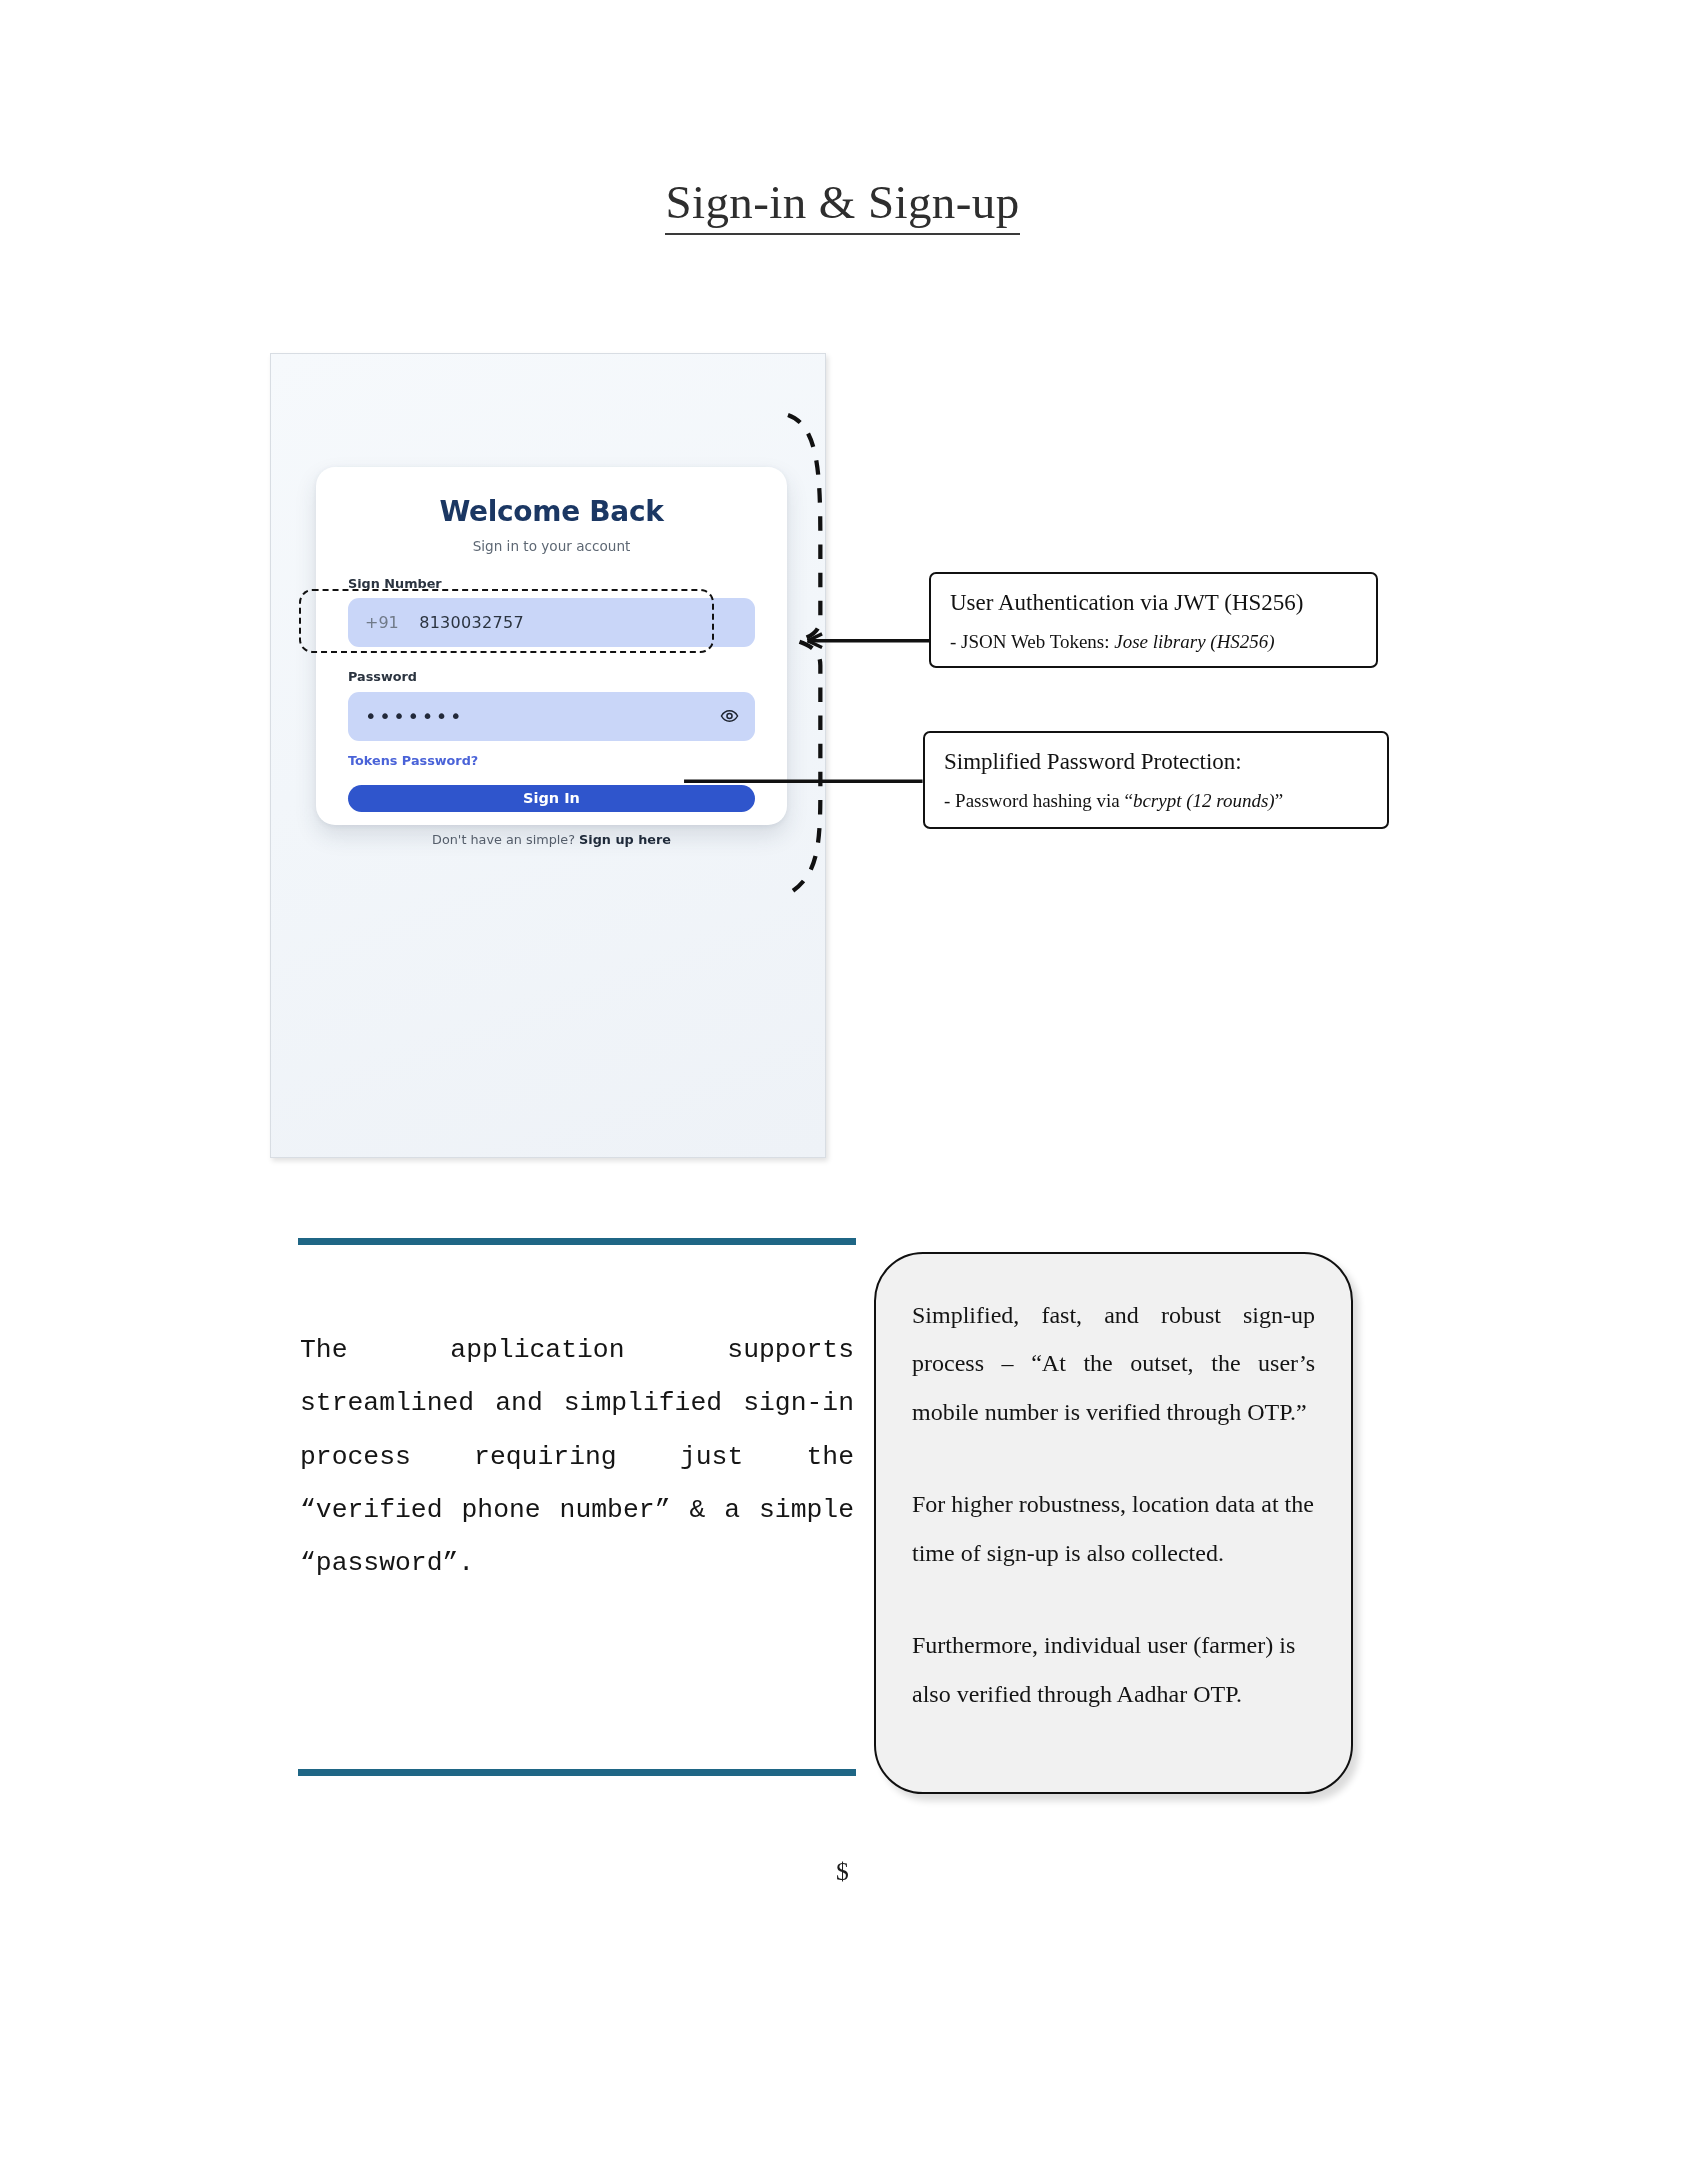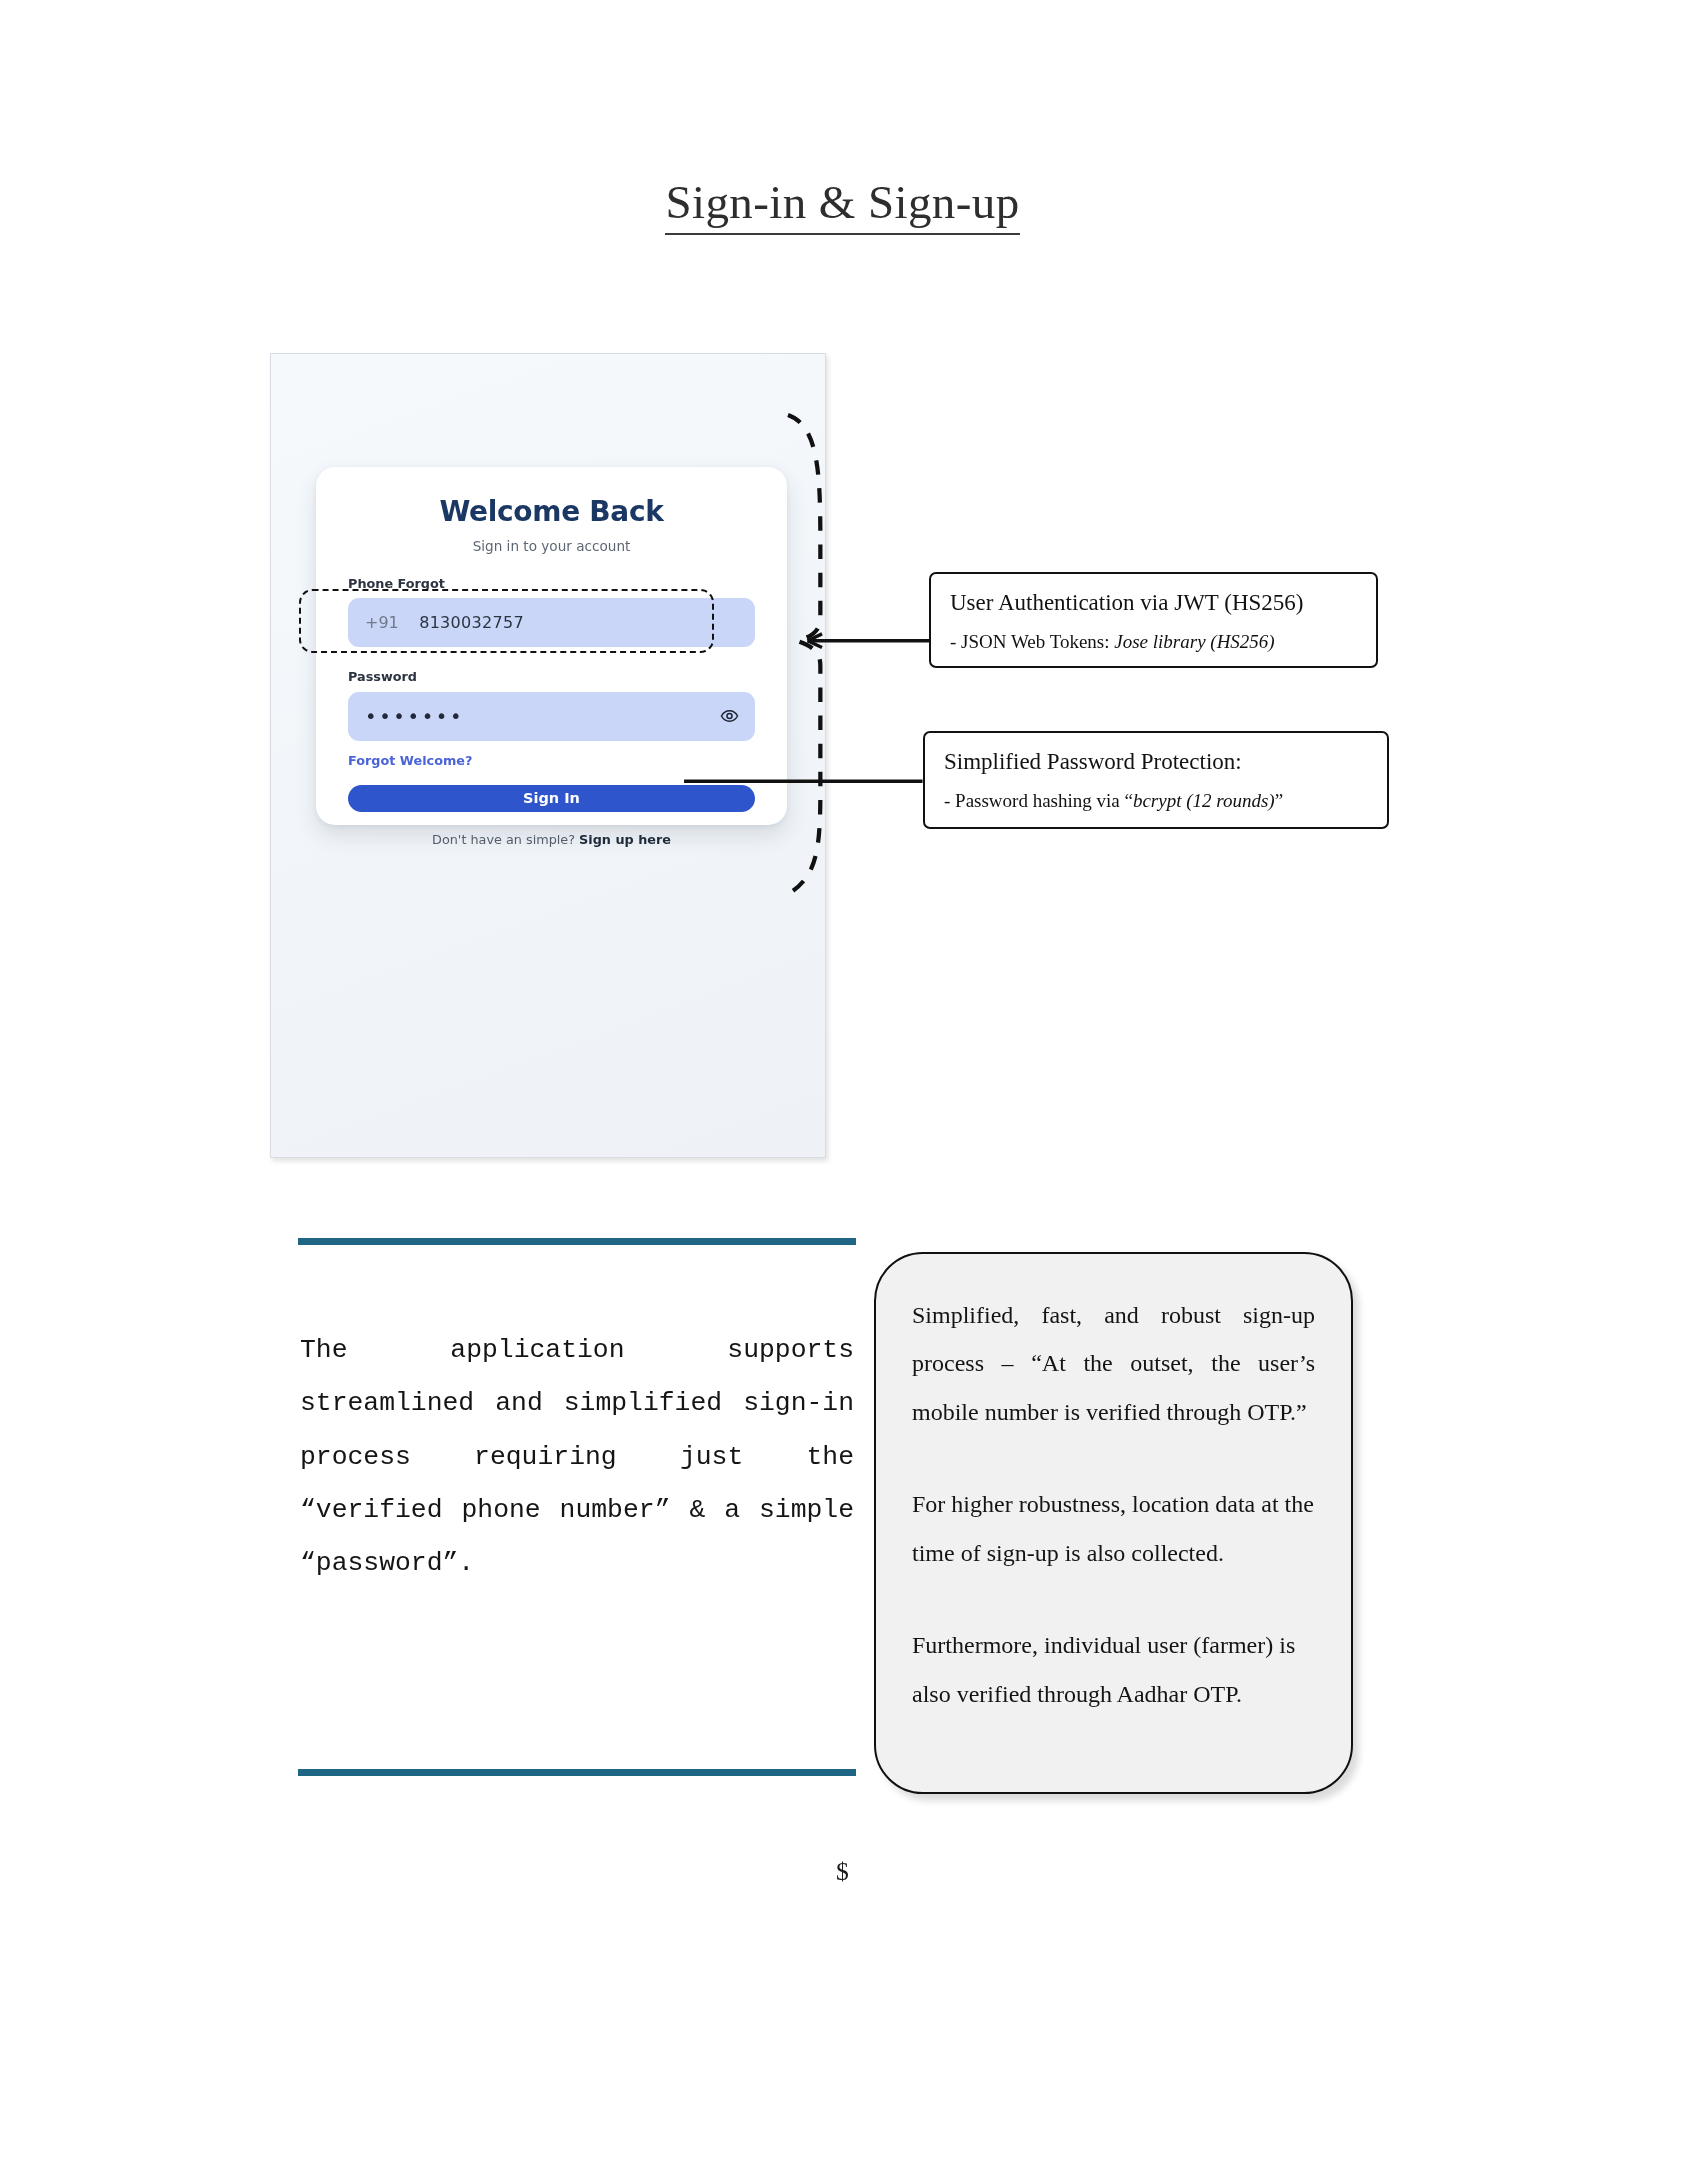--- a/index.html
+++ b/index.html
@@ -280,41 +280,41 @@
 </div>
 
 <div class="mockup-frame">
 
   <div class="login-card">
 
     <div class="welcome-title">Welcome Back</div>
     <div class="welcome-sub">Sign in to your account</div>
 
     <div class="field-group">
-      <div class="field-label">Phone Forgot</div>
+      <div class="field-label">Sign Number</div>
       <div class="input-box" placeholder="Enter phone number">
         <span class="cc">+91</span>
         <span class="phone-val">8130032757</span>
       </div>
     </div>
 
     <div class="field-group">
       <div class="field-label">Password</div>
       <div class="input-box" placeholder="Enter password">
         <span class="pw-dots">•••••••</span>
         <span class="eye-icon">
           <svg viewBox="0 0 24 24" width="19" height="19" fill="none" stroke="#1e2430" stroke-width="1.9">
             <path d="M1.8 12S5.5 5.5 12 5.5 22.2 12 22.2 12 18.5 18.5 12 18.5 1.8 12 1.8 12Z"></path>
             <circle cx="12" cy="12" r="3.2"></circle>
           </svg>
         </span>
       </div>
     </div>
 
-    <div class="forgot-link">Forgot Welcome?</div>
+    <div class="forgot-link">Tokens Password?</div>
 
     <button class="signin-btn">Sign In</button>
 
     <div class="signup-row">
       <span>Don't have an simple?</span>
       <span class="strong">Sign up here</span>
     </div>
   </div>
 
   <div class="dash-hl"></div>

